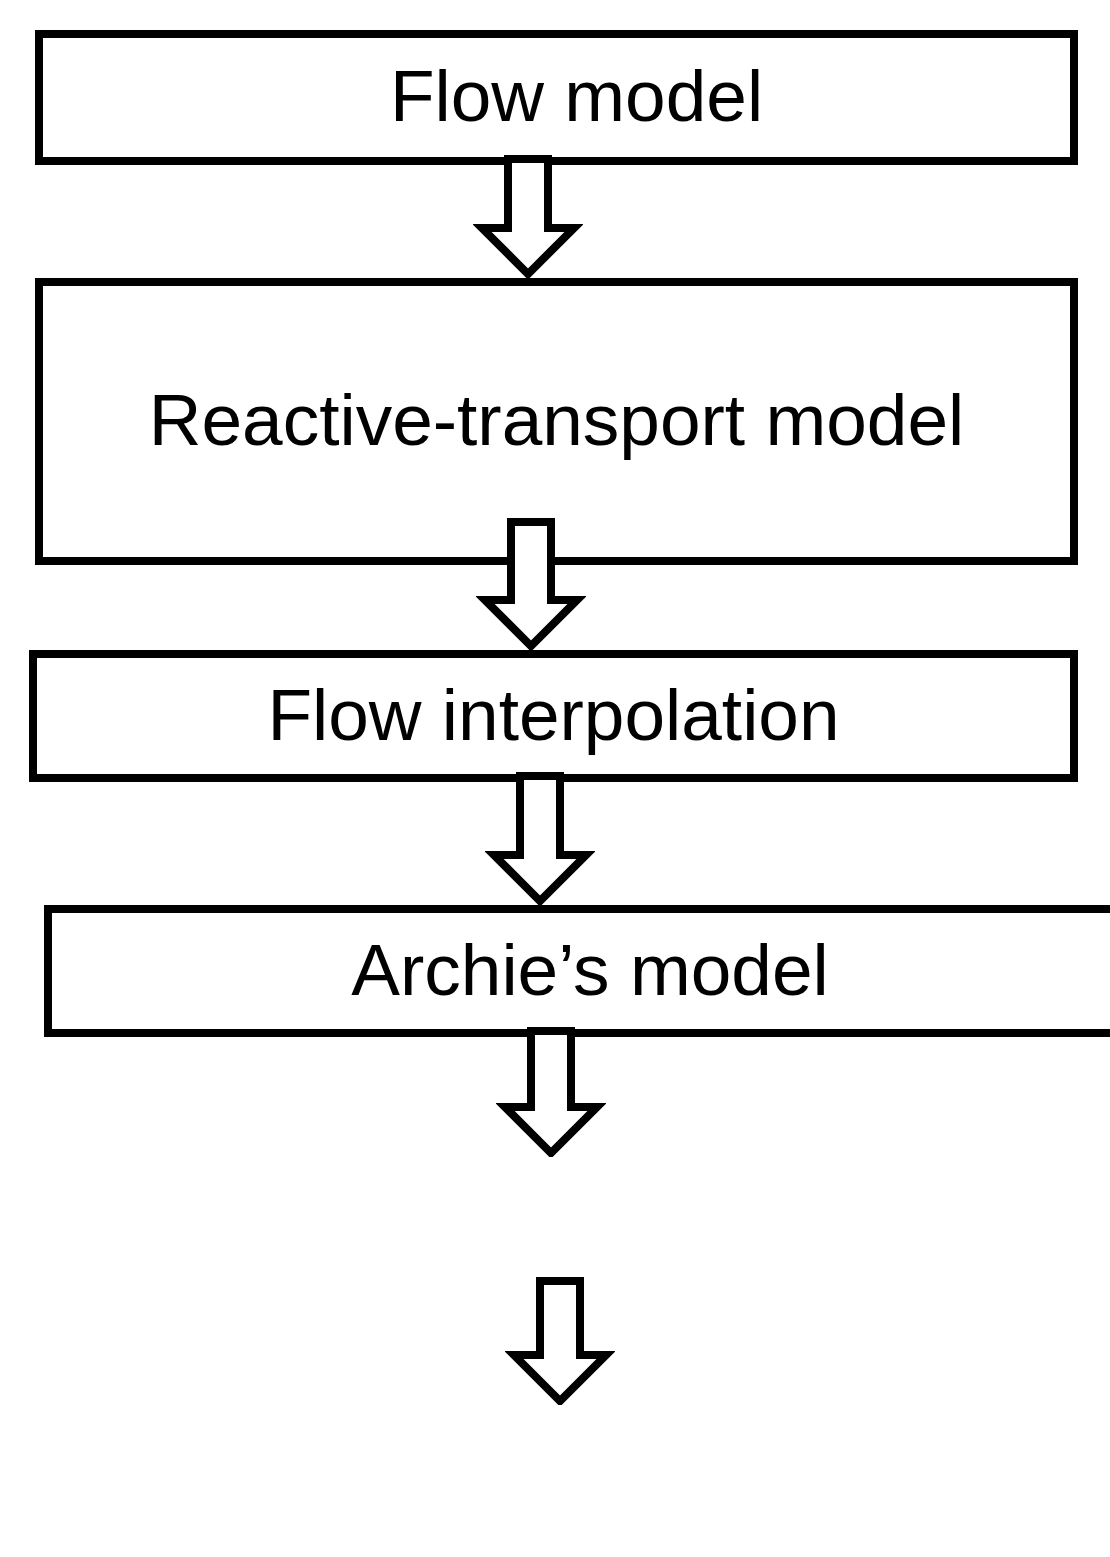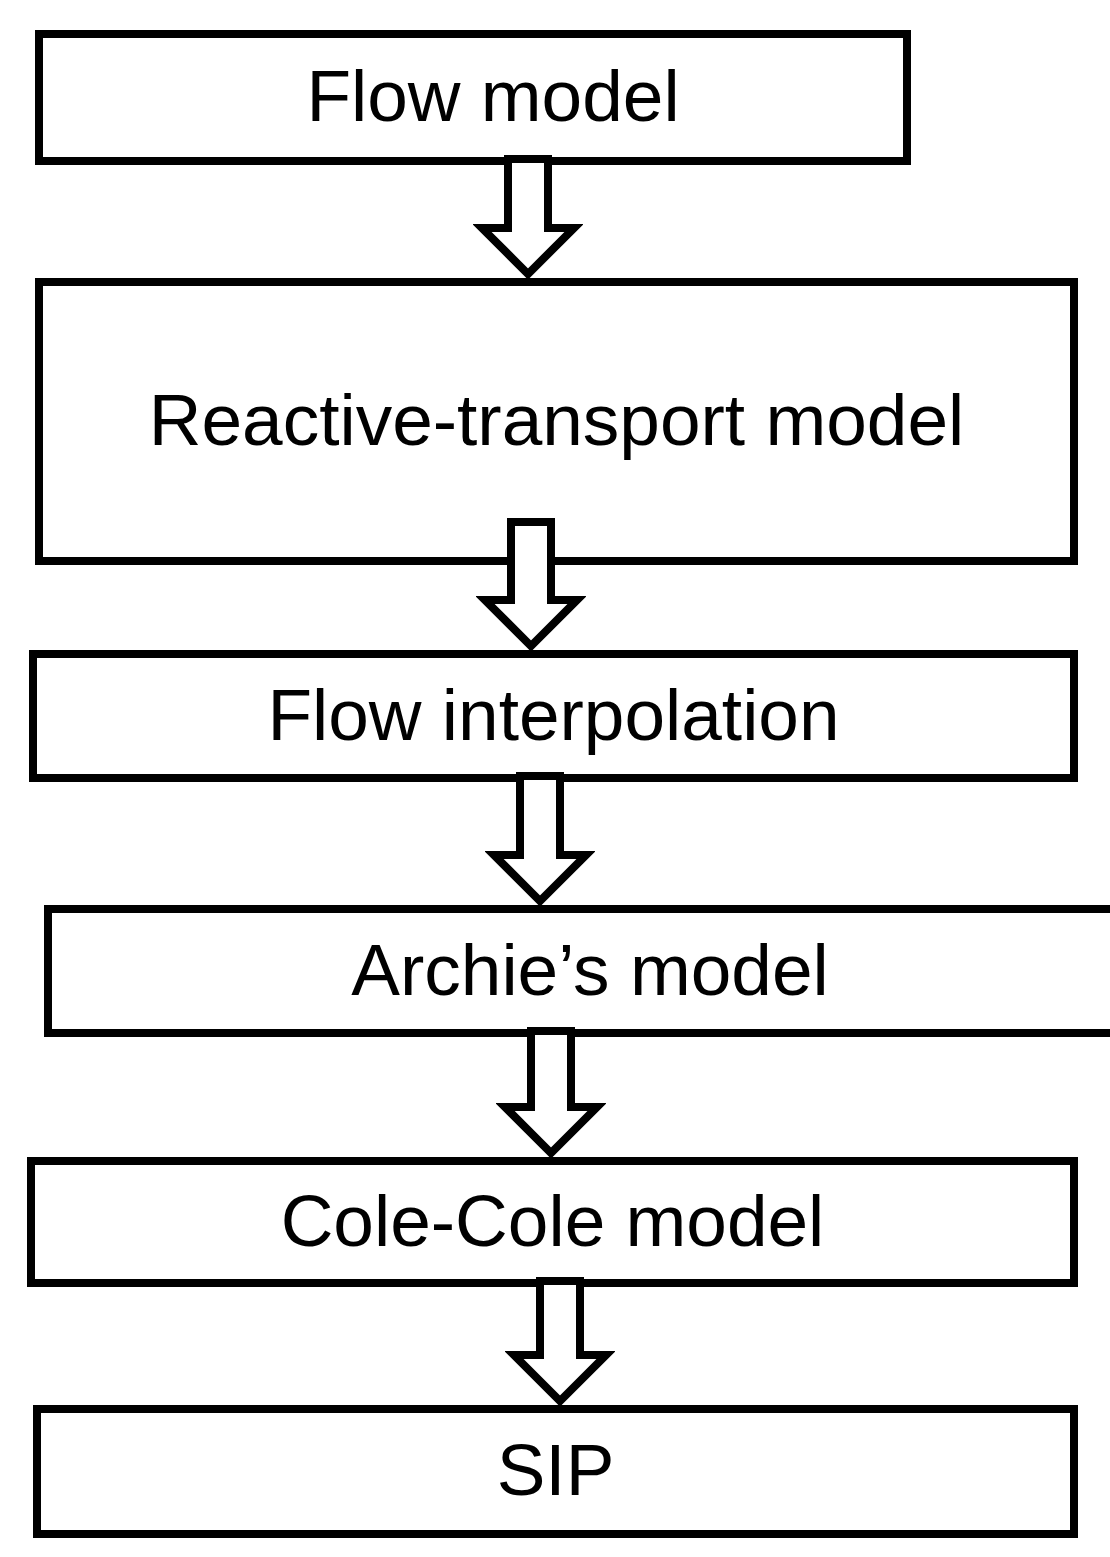--- a/index.html
+++ b/index.html
@@ -31,21 +31,21 @@
     color: #000000;
     letter-spacing: 0px;
     white-space: nowrap;
     padding-bottom: 4px;
   }
   .flow-arrow {
     position: absolute;
     z-index: 2;
   }
   
-  #box-0 { left: 35px;  top: 30px;   width: 876px; height: 135px; padding-left: 40px; }
+  #box-0 { left: 35px;  top: 30px;   width: 1043px; height: 135px; padding-left: 40px; }
   #box-1 { left: 35px;  top: 278px;  width: 1043px; height: 287px; }
   #box-2 { left: 29px;  top: 650px;  width: 1049px; height: 132px; }
   #box-3 { left: 44px;  top: 905px;  width: 1092px; height: 132px; text-align: right; }
   #box-4 { left: 27px;  top: 1157px; width: 1051px; height: 130px; }
   #box-5 { left: 33px;  top: 1405px; width: 1045px; height: 133px; }
   
   #arrow-0 { left: 473px; top: 155px;  }
   #arrow-1 { left: 476px; top: 518px;  }
   #arrow-2 { left: 485px; top: 772px;  }
   #arrow-3 { left: 496px; top: 1027px; }
@@ -65,27 +65,21 @@
   </div>
 
   <div id="box-2" class="flow-box">
     <span class="label">Flow interpolation</span>
   </div>
 
   <div id="box-3" class="flow-box">
     <span class="label">Archie’s model</span>
   </div>
 
-  <div id="box-4" class="flow-box">
-    <span class="label">Cole-Cole model</span>
-  </div>
 
-  <div id="box-5" class="flow-box">
-    <span class="label">SIP</span>
-  </div>
 
   <svg id="arrow-0" class="flow-arrow" width="110" height="123" viewBox="0 0 110 123">
     <polygon points="35,4 35,73 9,73 55,119 101,73 75,73 75,4" fill="#ffffff" stroke="#000000" stroke-width="8" stroke-linejoin="miter"></polygon>
   </svg>
 
   <svg id="arrow-1" class="flow-arrow" width="110" height="132" viewBox="0 0 110 132">
     <polygon points="35,4 35,82 9,82 55,128 101,82 75,82 75,4" fill="#ffffff" stroke="#000000" stroke-width="8" stroke-linejoin="miter"></polygon>
   </svg>
 
   <svg id="arrow-2" class="flow-arrow" width="110" height="133" viewBox="0 0 110 133">

